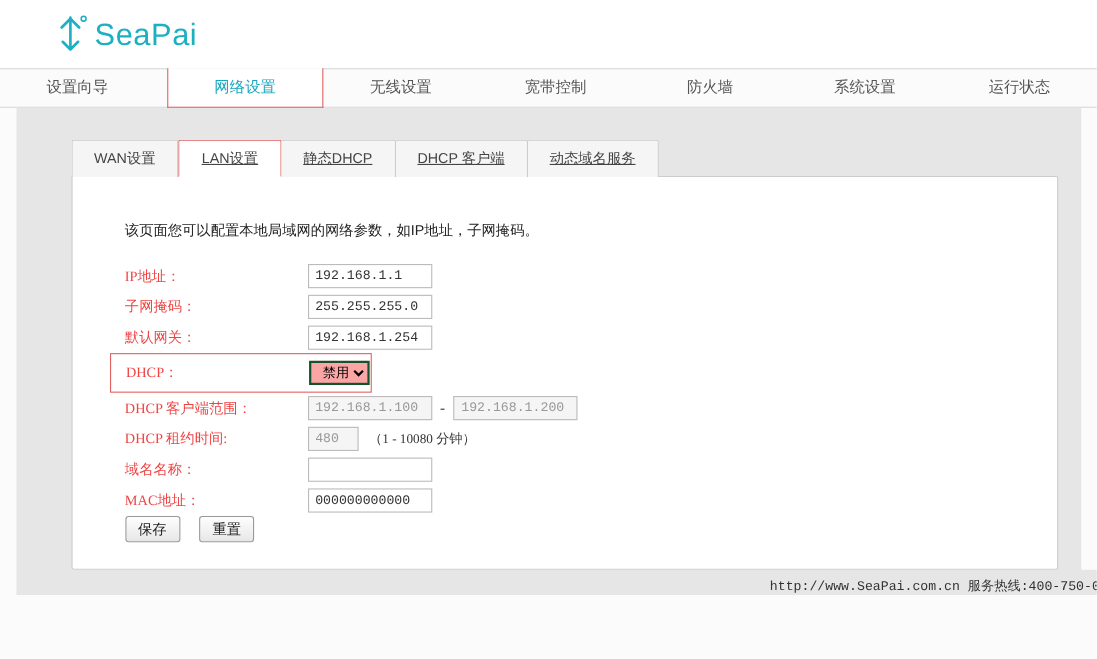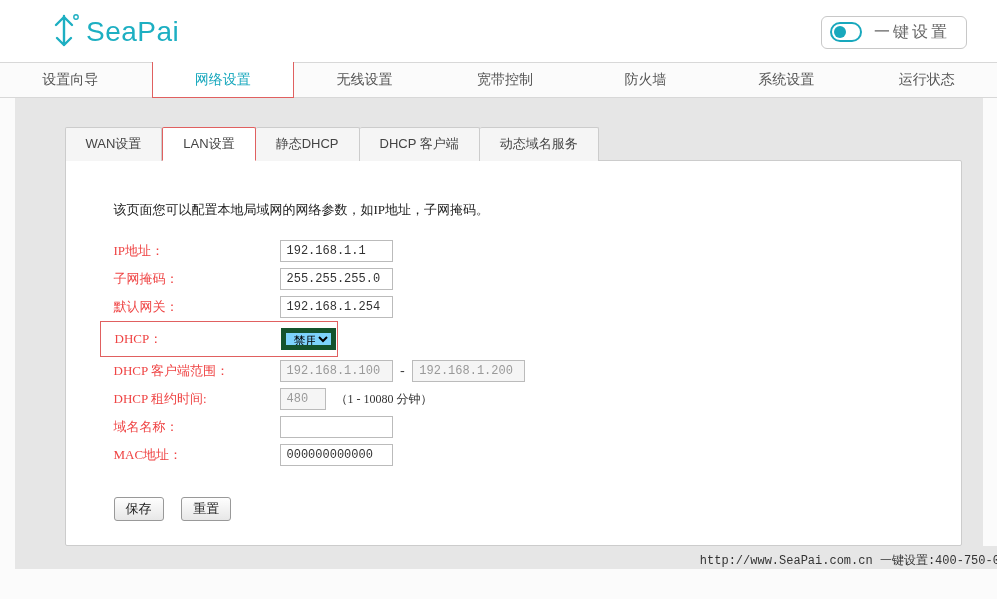--- a/index.html
+++ b/index.html
@@ -16,58 +16,54 @@
 .mainnav { width: 997px; margin: 0 auto; background: #fbfbfb; border-top: 1px solid #d8d8d8; border-bottom: 1px solid #d8d8d8; display: flex; height: 36px; }
 .mainnav-item { flex: 1; display: flex; align-items: center; justify-content: center; font-size: 14px; color: #555; cursor: pointer; position: relative; }
 .mainnav-item.active { background: #fff; border: 1px solid #e06060; border-top: none; color: #18a8bd; margin-top: -1px; margin-bottom: -1px; margin-left: 11px; }
 
 .page-body { width: 968px; margin: 0 auto; background: #e6e6e6; padding: 0; }
 
 .content-wrap { padding: 28px 0 0 50px; background: #e6e6e6; }
 
 .subnav { display: flex; margin-left: 0; }
 .subnav-item { padding: 7px 20px; font-size: 13px; color: #444; background: #f5f5f5; border: 1px solid #ccc; border-bottom: none; margin-right: 0; cursor: pointer; border-top-left-radius: 2px; border-top-right-radius: 2px; position: relative; top: 1px; }
-.subnav-item + .subnav-item { border-left: none; }
+.subnav-item + .subnav-item { border-left: none; text-decoration: underline; }
 .subnav-item.active { background: #fff; border: 1px solid #e06060; border-bottom: 1px solid #fff; font-weight: 500; }
 
 .panel { background: #fff; border: 1px solid #ccc; width: 897px; padding: 40px 0 24px 48px; border-top-right-radius: 2px; border-bottom-left-radius: 2px; border-bottom-right-radius: 2px; }
 
-.desc { margin-bottom: 18px; font-size: 13px; color: #222; font-family: Liberation Serif, serif; }
+.desc { margin-bottom: 18px; font-size: 13px; color: #222; }
 
 .form-row { display: flex; align-items: center; min-height: 28px; margin-bottom: 0; position: relative; }
 .form-row + .form-row { }
 .form-label { width: 166px; font-size: 13px; color: #ef4444; font-family: "SimSun", serif; }
 .form-input { width: 113px; height: 22px; border: 1px solid #bbb; padding: 1px 6px; font-size: 12px; font-family: "Courier New", monospace; color: #333; background: #fff; }
 .form-input:disabled { background: #f5f5f5; color: #999; }
-.form-select { width: 55px; height: 22px; border: 5px solid #14532d; font-size: 12px; background: #7dd3fc; padding-left: 4px; text-align: right; }
+.form-select { width: 55px; height: 22px; border: 2px solid #14532d; font-size: 12px; background: #fca5a5; padding-left: 4px; text-align: right; }
 
 .highlight-row { border: 1px solid #e06060; padding: 6px 0; margin-left: -14px; padding-left: 14px; width: 238px; }
 
 .range-sep { margin: 0 6px; font-family: "Courier New", monospace; }
 .hint { margin-left: 10px; font-size: 12px; font-family: Liberation Serif, serif; color: #333; }
 
-.btns { margin-top: 28px; }
+.btns { }
 .btn { width: 50px; height: 24px; border: 1px solid #999; background: linear-gradient(#fefefe, #e7e7e7); font-size: 13px; border-radius: 3px; cursor: pointer; margin-right: 14px; color: #222; }
 
 .footer { width: 997px; margin: 0 auto; text-align: right; padding: 6px 40px 0 0; font-family: "Courier New", "SimSun", monospace; font-size: 12px; color: #333; background: #e6e6e6; }
 </style>
 </head>
 <body>
 
 <div class="header">
   <div class="logo">
     <svg width="34" height="40" viewBox="0 0 34 40">
       <path d="M16 4 L16 33 M16 33 L9 26 M16 33 L23 26 M8 13 L16 5 L24 13" stroke="#1dafc2" stroke-width="2.4" fill="none" stroke-linecap="round" stroke-linejoin="round"></path>
       <circle cx="28" cy="5" r="2.2" fill="none" stroke="#1dafc2" stroke-width="1.4"></circle>
     </svg>
     <span>SeaPai</span>
-  </div>
-  <div class="oneclick">
-    <span class="oneclick-toggle"></span>
-    <span class="oneclick-label">一键设置</span>
   </div>
 </div>
 
 <div class="mainnav">
   <div class="mainnav-item">设置向导</div>
   <div class="mainnav-item active">网络设置</div>
   <div class="mainnav-item">无线设置</div>
   <div class="mainnav-item">宽带控制</div>
   <div class="mainnav-item">防火墙</div>
   <div class="mainnav-item">系统设置</div>
@@ -132,17 +128,17 @@
     </div>
 
     <div class="btns">
       <button class="btn">保存</button>
       <button class="btn">重置</button>
     </div>
   </div>
 
   <div class="footer">
     <span>http://www.SeaPai.com.cn</span>
-    <span>一键设置:</span><span>400-750-0001</span>
+    <span>服务热线:</span><span>400-750-0001</span>
   </div>
 
 </div>
 </div>
 
 </body></html>

